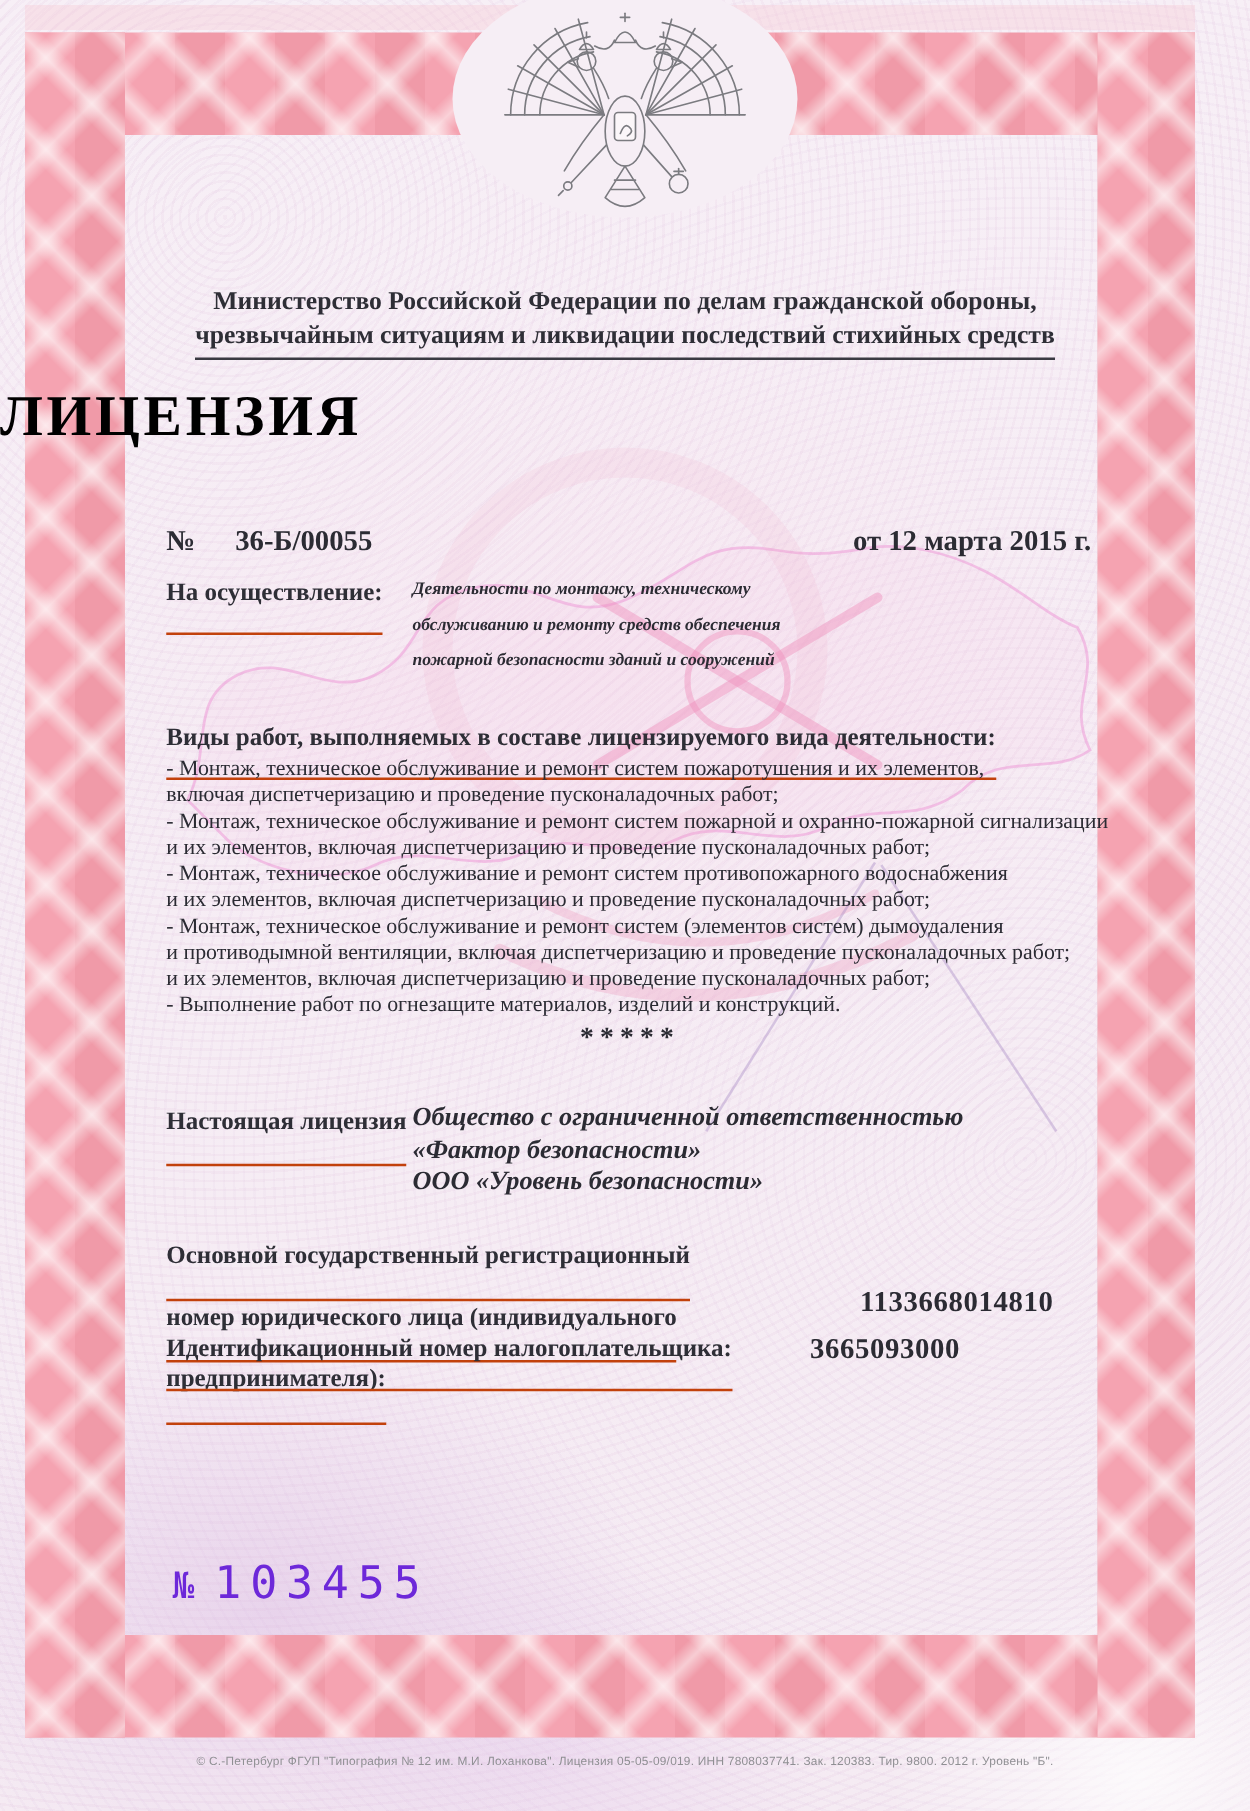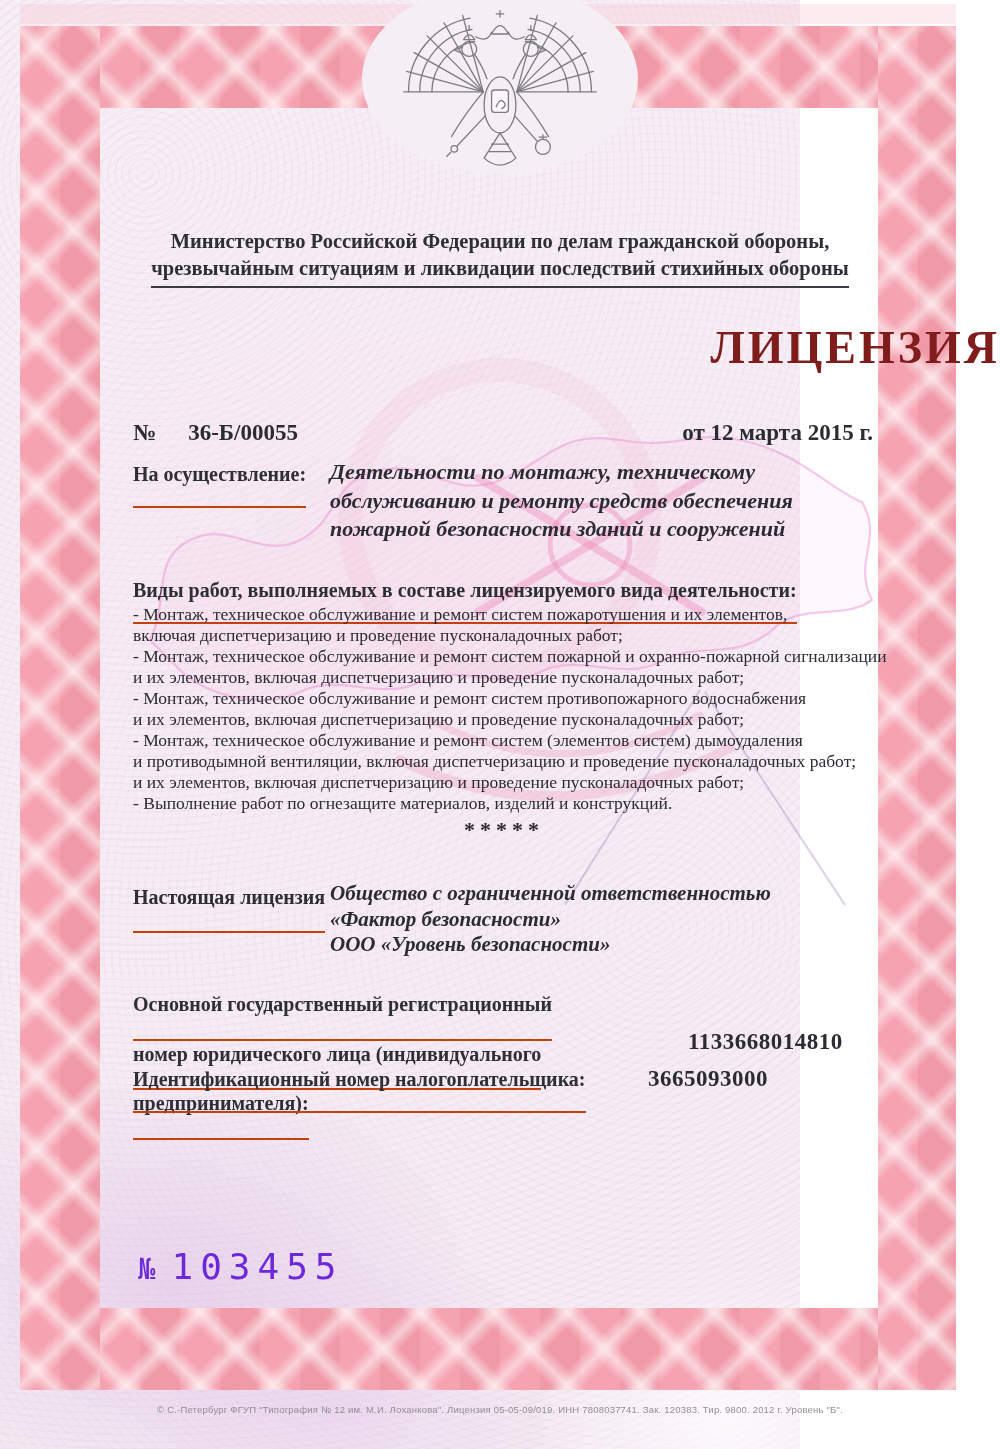--- a/index.html
+++ b/index.html
@@ -1,18 +1,18 @@
 <!DOCTYPE html>
 <html><head>
 <meta charset="utf-8">
 <style>
   html,body{margin:0;padding:0;}
   body{width:1000px;height:1449px;position:relative;overflow:hidden;
        font-family:"Liberation Serif", serif; color:#2b2b33;}
-  .page{position:absolute;inset:0;width:800px;height:1449px;}
+  .page{position:absolute;inset:0;width:1000px;height:1449px;}
 
   
   .paper{position:absolute;inset:0;
     background:
       radial-gradient(ellipse 430px 320px at 22% 89%, rgba(216,182,226,.45), rgba(216,182,226,0) 70%),
       radial-gradient(ellipse 320px 240px at 44% 97%, rgba(226,198,234,.40), rgba(226,198,234,0) 70%),
       radial-gradient(ellipse 280px 220px at 91% 98%, rgba(255,255,255,.75), rgba(255,255,255,0) 72%),
       radial-gradient(ellipse 600px 420px at 50% 38%, rgba(248,214,232,.28), rgba(248,214,232,0) 75%),
       repeating-radial-gradient(circle at 18% 12%, rgba(213,168,205,.10) 0 2px, rgba(255,255,255,0) 2px 7px),
       repeating-radial-gradient(circle at 82% 64%, rgba(205,170,215,.08) 0 2px, rgba(255,255,255,0) 2px 8px),
@@ -35,30 +35,30 @@
 
   
   .ornaments{position:absolute;inset:0;pointer-events:none;}
   .eagle{position:absolute;left:378px;top:6px;}
 
   
   .abs{position:absolute;}
   .ministry{left:0;top:228px;width:1000px;text-align:center;
     font-weight:bold;font-size:20.5px;line-height:27px;color:#2e2e36;}
   .ministry .u{display:inline-block;border-bottom:2px solid #3a3a42;padding-bottom:4px;}
-  .doc-title{left:0;top:321px;width:1000px;text-align:right;
-    font-weight:bold;font-size:46px;letter-spacing:3px;color:#7f1d1d;}
+  .doc-title{left:0;top:306px;width:1000px;text-align:left;
+    font-weight:bold;font-size:46px;letter-spacing:3px;color:#000000;}
   .num-row{left:133px;top:420px;width:740px;display:flex;justify-content:space-between;
     font-weight:bold;font-size:23px;}
   .num-row .no-sign{margin-right:32px;}
   .label{font-weight:bold;font-size:20px;color:#2e2e36;}
   .label .u, .u-lab{display:inline-block;border-bottom:2px solid #c2410c;padding-bottom:20px;}
   .for-label{left:133px;top:463px;}
   .activity{left:330px;top:458px;width:560px;font-weight:bold;font-style:italic;
-    font-size:22px;line-height:28.5px;}
+    font-size:14px;line-height:28.5px;}
   .works-head{left:133px;top:579px;font-size:20px;}
   .works-list{left:133px;top:604px;width:780px;font-size:17.5px;line-height:21px;white-space:nowrap;}
   .stars{left:133px;top:817px;width:742px;text-align:center;font-weight:bold;
     font-size:22px;letter-spacing:5px;}
   .grantee-label{left:133px;top:884px;line-height:27px;}
   .grantee{left:330px;top:881px;font-weight:bold;font-style:italic;font-size:21px;line-height:25.5px;}
   .ogrn-label{left:133px;top:991px;line-height:27.5px;}
   .ogrn-value{left:688px;top:1029px;font-weight:bold;font-size:23px;letter-spacing:.5px;}
   .inn-label{left:133px;top:1068px;}
   .inn-value{left:648px;top:1066px;font-weight:bold;font-size:23px;letter-spacing:.5px;}
@@ -169,21 +169,21 @@
 
       <line x1="146" y1="118" x2="170" y2="145"></line>
       <circle cx="176" cy="151" r="8"></circle>
       <line x1="176" y1="143" x2="176" y2="138"></line>
       <line x1="172" y1="140.5" x2="180" y2="140.5"></line>
     </g>
   </svg>
 
   <div class="abs ministry">
     <div>Министерство Российской Федерации по делам гражданской обороны,</div>
-    <div><span class="u">чрезвычайным ситуациям и ликвидации последствий стихийных обороны</span></div>
+    <div><span class="u">чрезвычайным ситуациям и ликвидации последствий стихийных средств</span></div>
   </div>
 
   <div class="abs doc-title">ЛИЦЕНЗИЯ</div>
 
   <div class="abs num-row">
     <span>
       <span class="no-sign">№</span><span>36-Б/00055</span>
     </span>
     <span>от 12 марта 2015 г.</span>
   </div>

